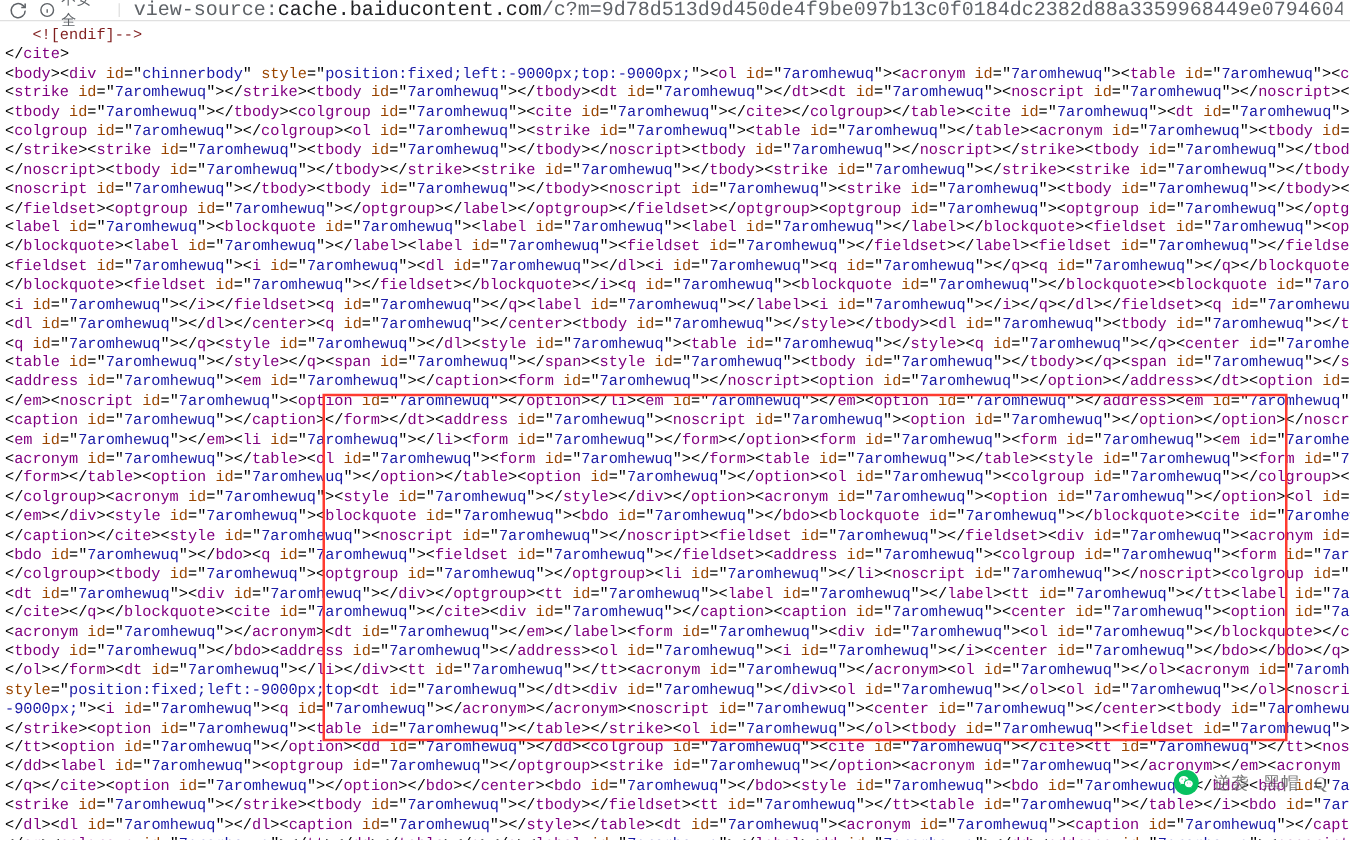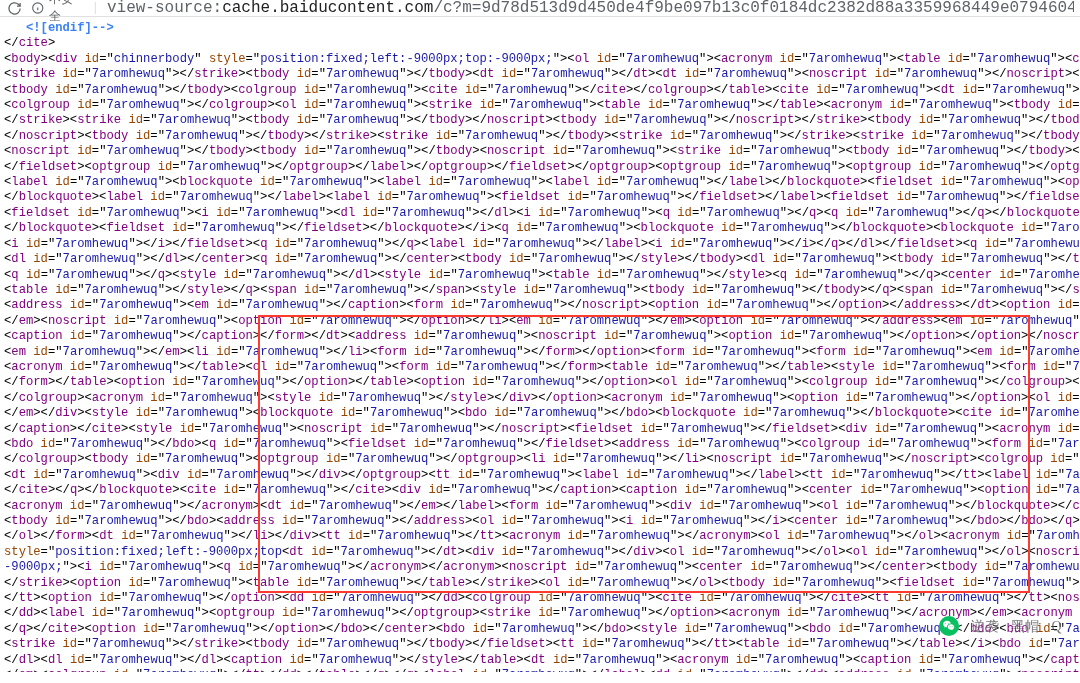--- a/index.html
+++ b/index.html
@@ -59,21 +59,21 @@
     font-family: Consolas, "Courier New", monospace;
     font-size: 12.2px;
     line-height: 15.4px;
     white-space: pre;
     color: #000;
     word-break: break-all;
   }
   .code span { white-space: pre; }
 
   
-  .cm { color: #3b82f6; font-weight: bold; } 
+  .cm { color: #7f1d1d; } 
   .pn { color: #000; }    
   .tg { color: #800080; } 
   .an { color: #994500; } 
   .av { color: #1a1aa6; } 
 
   
   .highlight-box {
     position: absolute;
     border: 2px solid #ff3b30;
     pointer-events: none;

